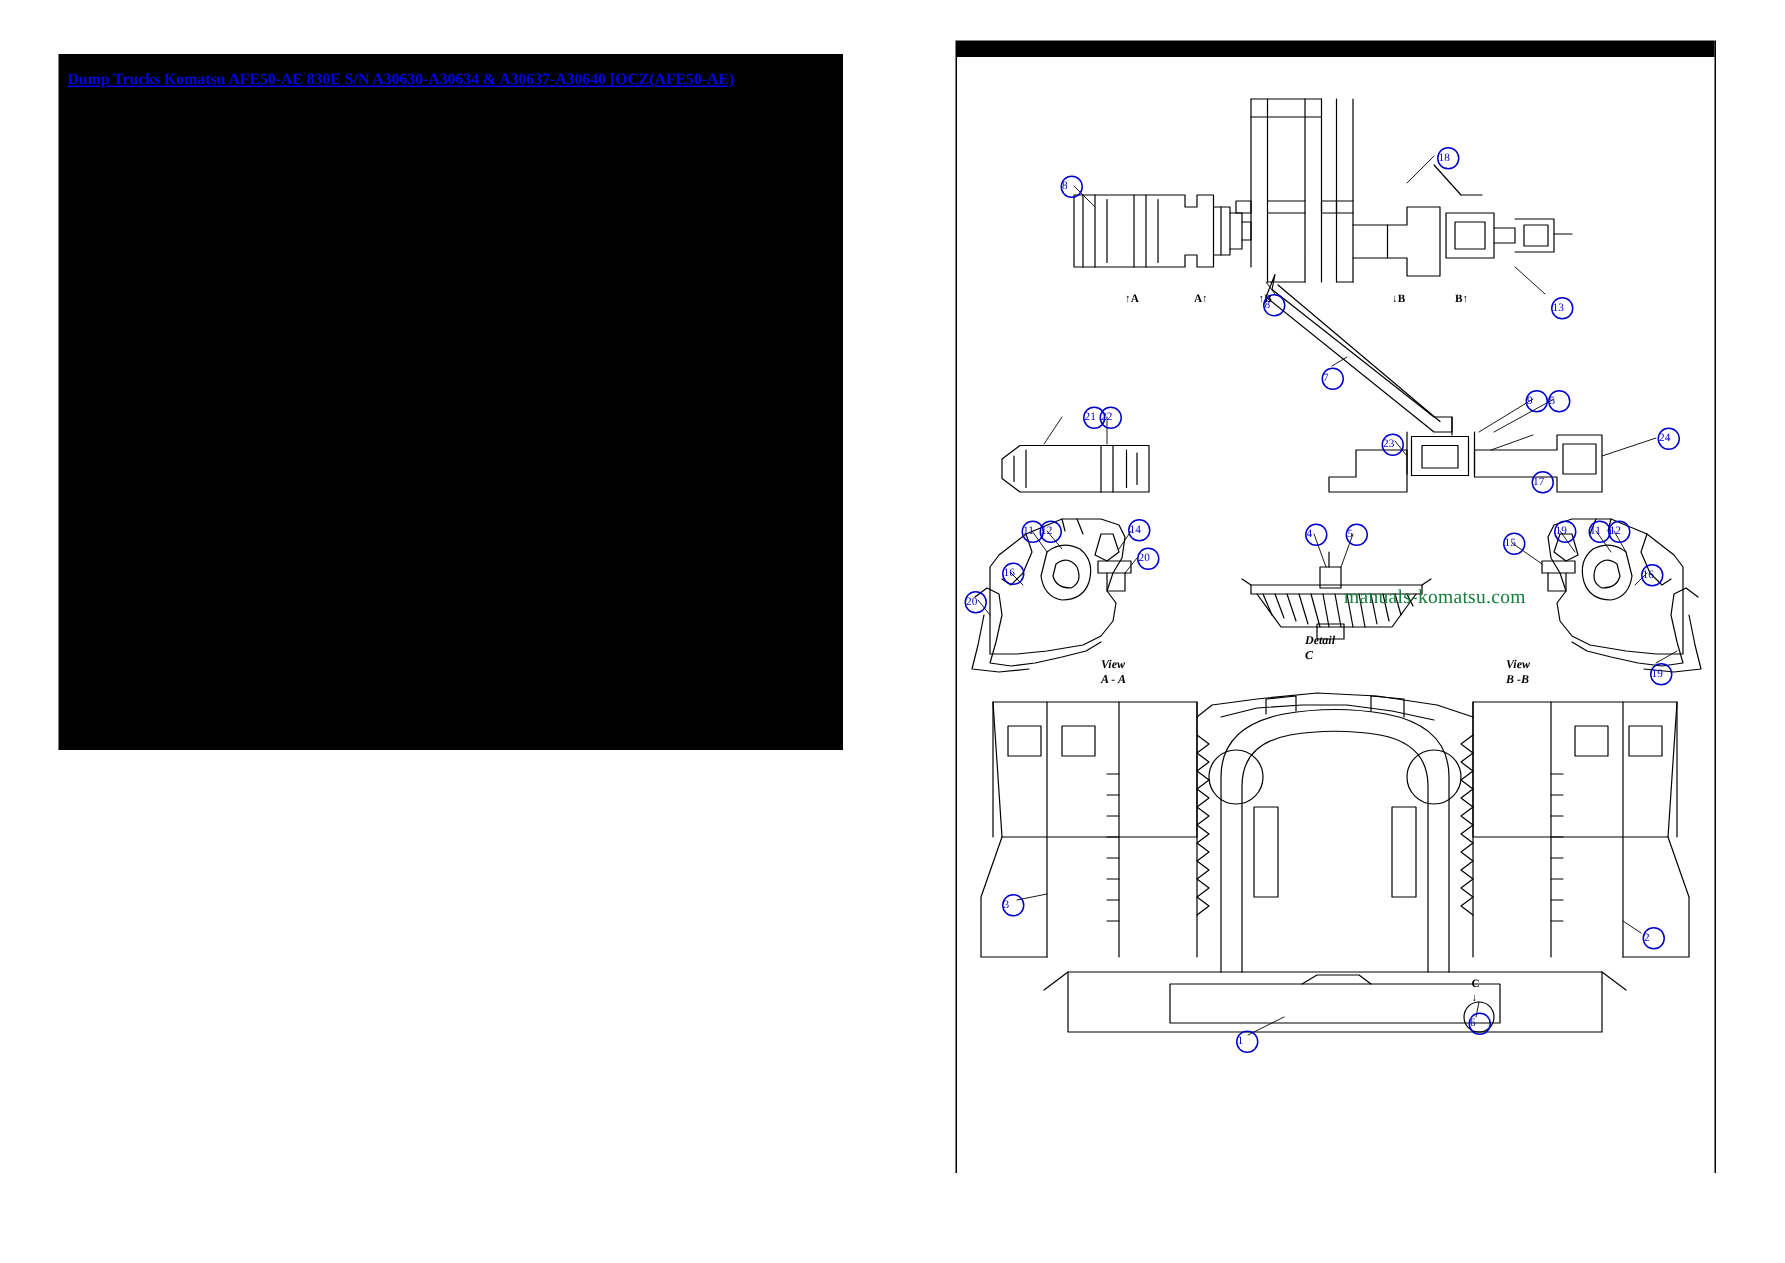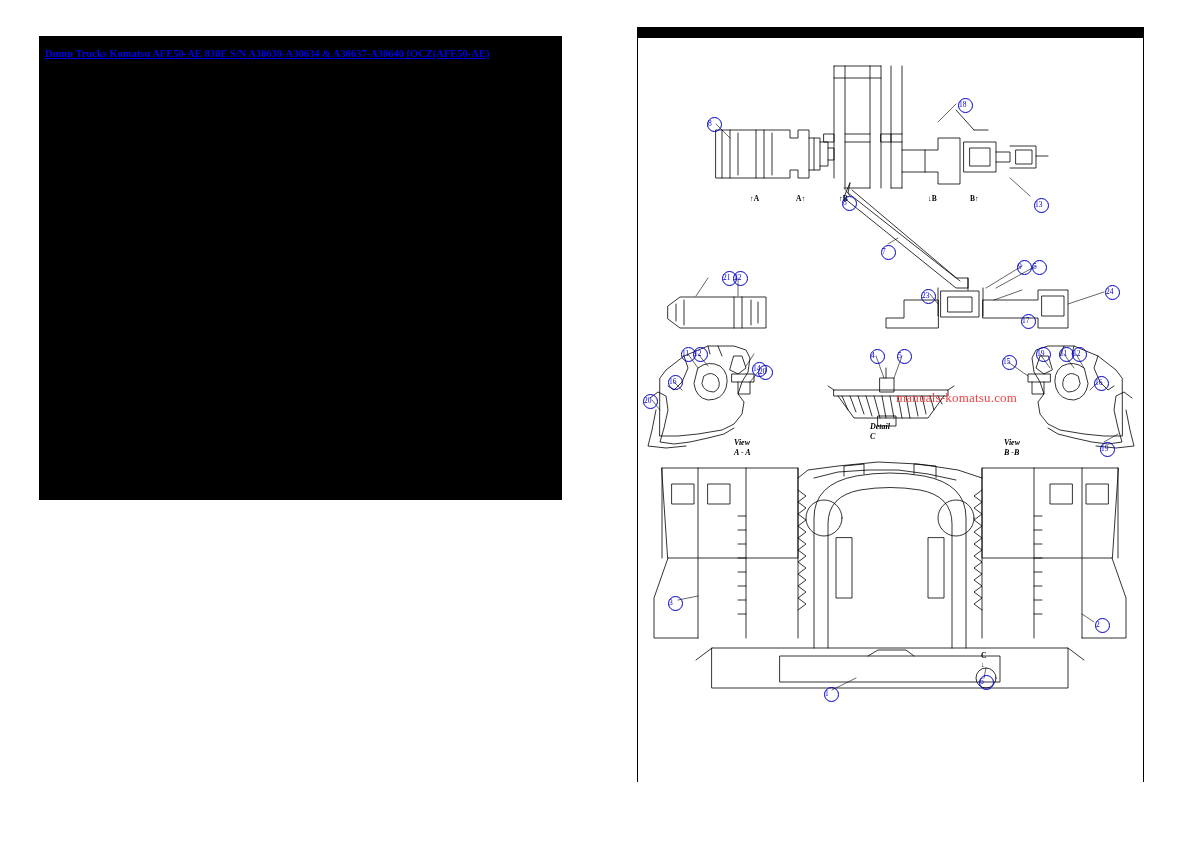--- a/index.html
+++ b/index.html
@@ -105,21 +105,21 @@
     font-weight: bold;
     color: #000;
     white-space: nowrap;
   }
   #watermark {
     position: absolute;
     left: 258px;
     top: 352px;
     font-family: "Liberation Serif", serif;
     font-size: 13px;
-    color: #ef4444;
+    color: #15803d;
     white-space: nowrap;
     letter-spacing: 0.2px;
   }
 </style>
 </head>
 <body>
 
 <div id="left-panel"></div>
 <a id="doc-title-link" href="#">Dump Trucks Komatsu AFE50-AE 830E S/N A30630-A30634 &amp; A30637-A30640 [OCZ(AFE50-AE)</a>
 
@@ -319,21 +319,21 @@
     <div class="balloon b1" style="left:243px; top:207px;">7</div>
     <div class="balloon b1" style="left:379px; top:222px;">9</div>
     <div class="balloon b1" style="left:394px; top:222px;">5</div>
     <div class="balloon b1" style="left:383px; top:245px;margin-top:31px;">17</div>
     <div class="balloon b1" style="left:283px; top:251px;">23</div>
     <div class="balloon b1" style="left:467px; top:247px;">24</div>
     <div class="balloon b1" style="left:64px;  top:233px;margin-left:20px;">21</div>
     <div class="balloon b1" style="left:95px;  top:233px;">22</div>
     <div class="balloon b1" style="left:43px;  top:309px;">11</div>
     <div class="balloon b1" style="left:55px;  top:309px;">12</div>
-    <div class="balloon b1" style="left:114px; top:324px;">14</div>
+    <div class="balloon b1" style="left:114px; top:308px;">14</div>
     <div class="balloon b1" style="left:120px; top:327px;">20</div>
     <div class="balloon b1" style="left:30px;  top:337px;">16</div>
     <div class="balloon b1" style="left:5px;   top:356px;">20</div>
     <div class="balloon b1" style="left:232px; top:311px;">4</div>
     <div class="balloon b1" style="left:259px; top:311px;">5</div>
     <div class="balloon b1" style="left:364px; top:317px;">15</div>
     <div class="balloon b1" style="left:398px; top:309px;">19</div>
     <div class="balloon b1" style="left:421px; top:309px;">11</div>
     <div class="balloon b1" style="left:434px; top:309px;">12</div>
     <div class="balloon b1" style="left:456px; top:338px;">16</div>

